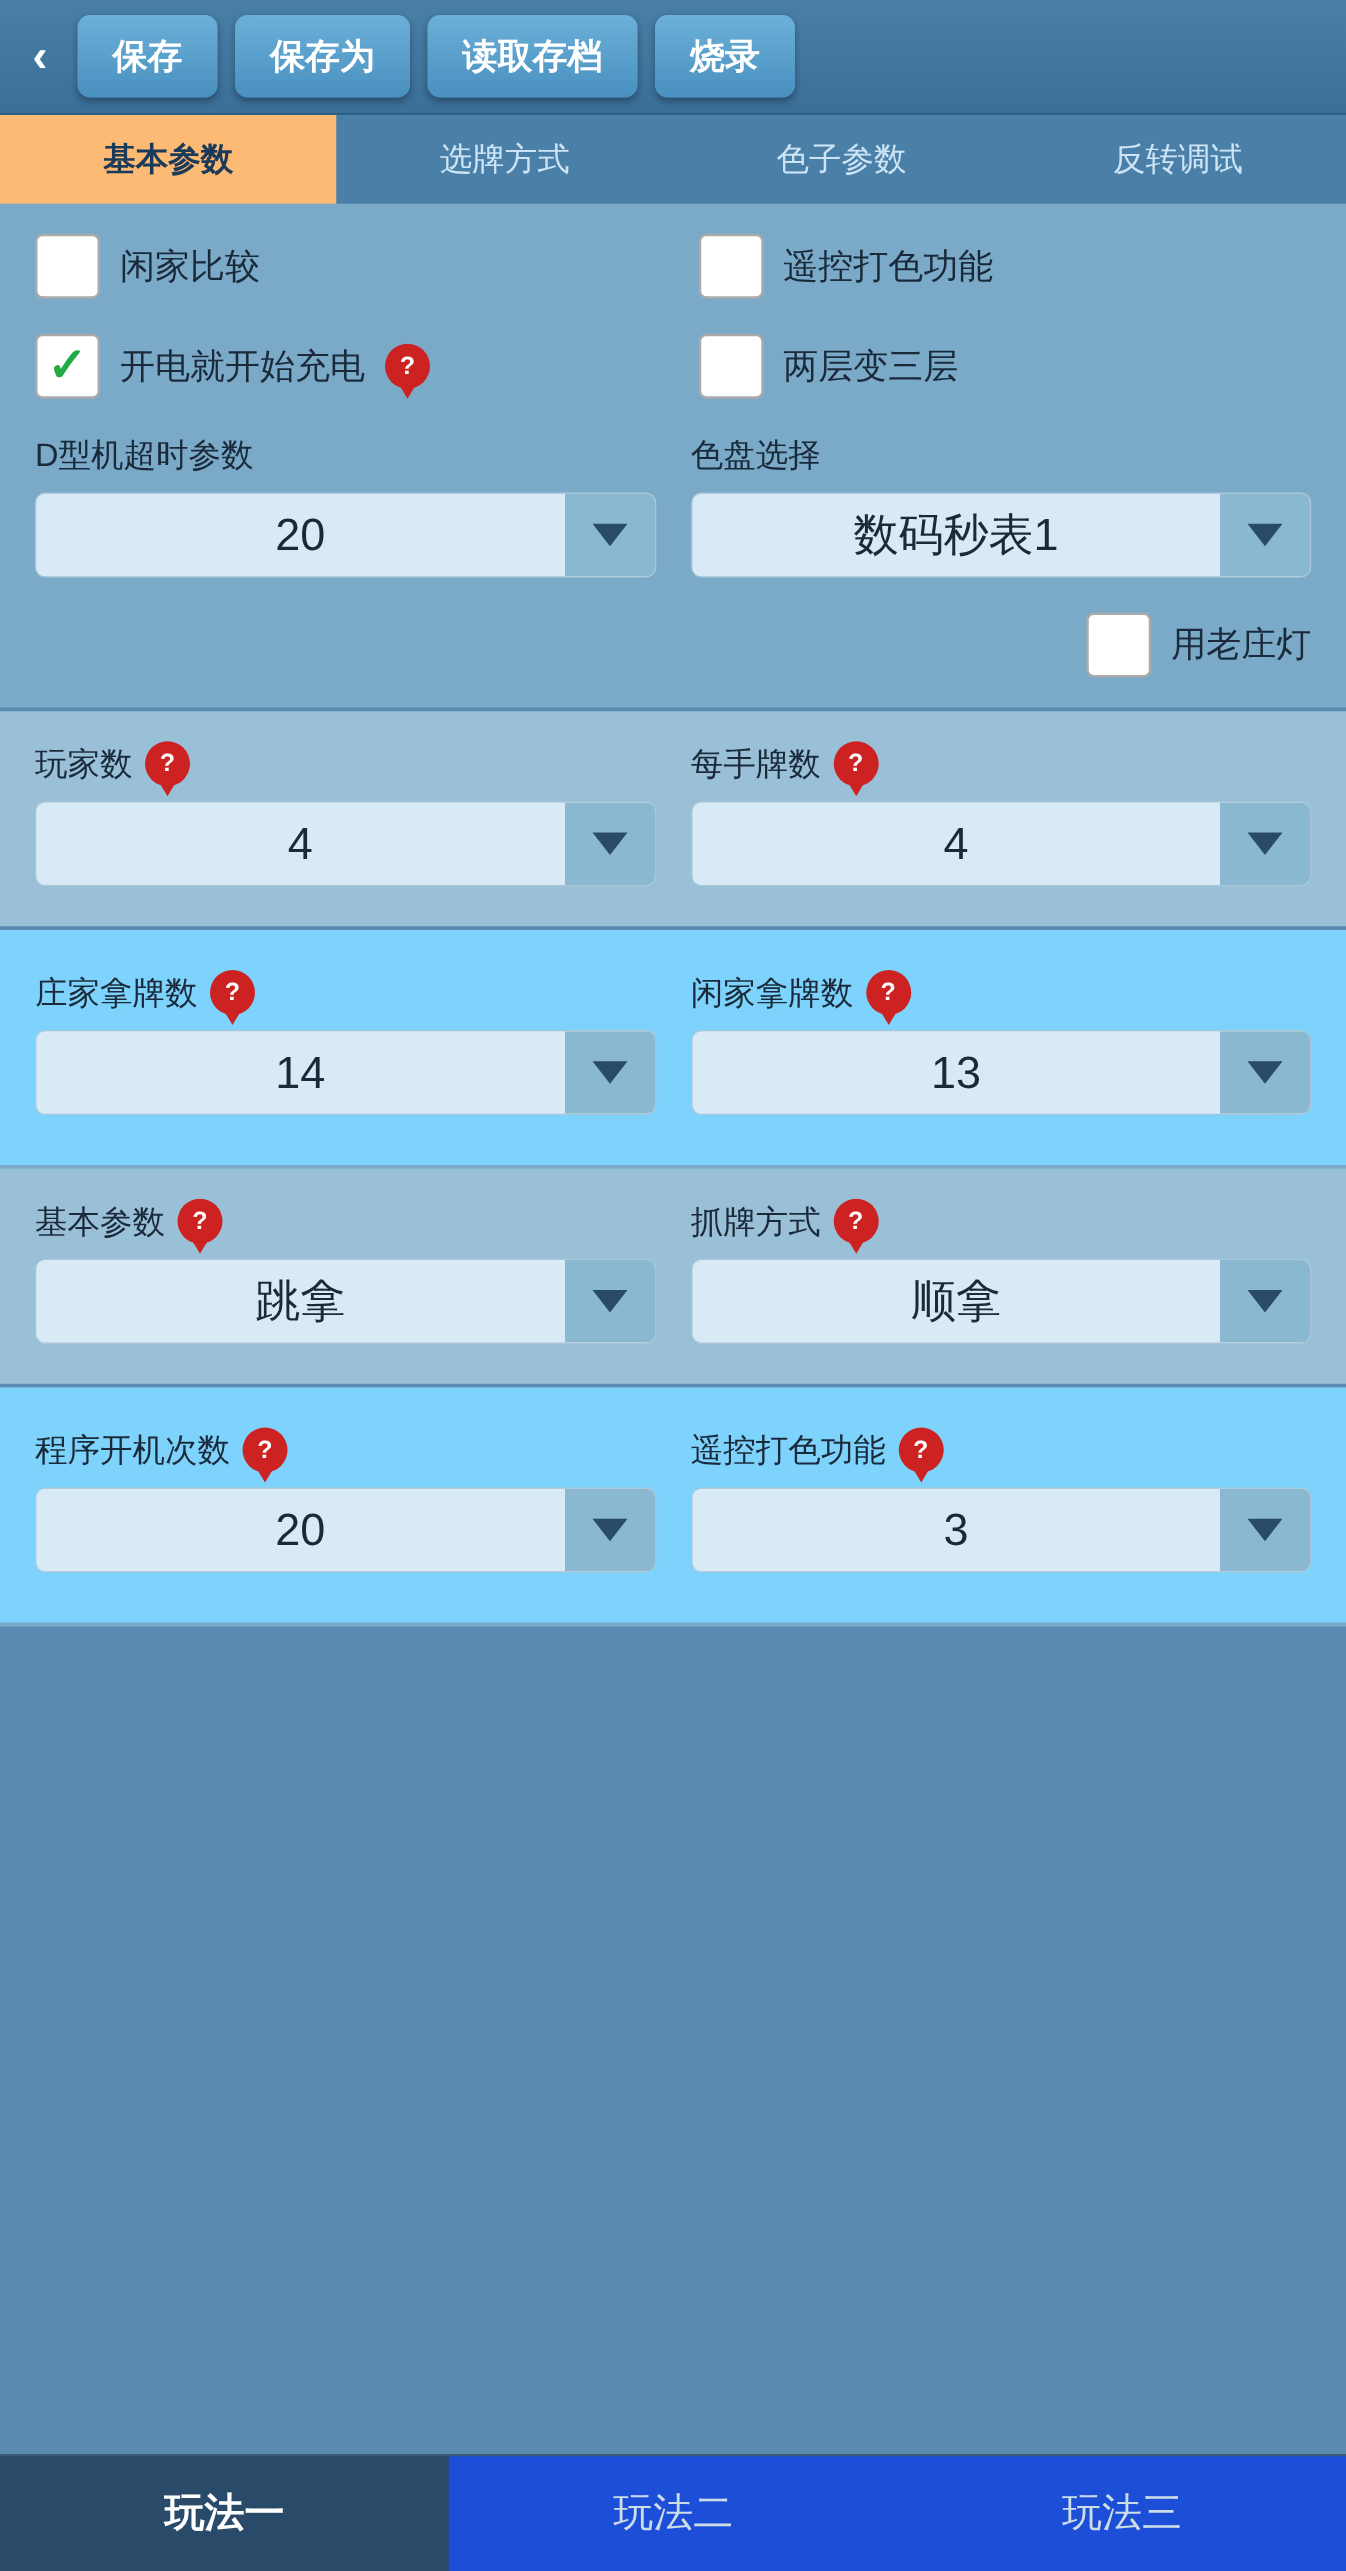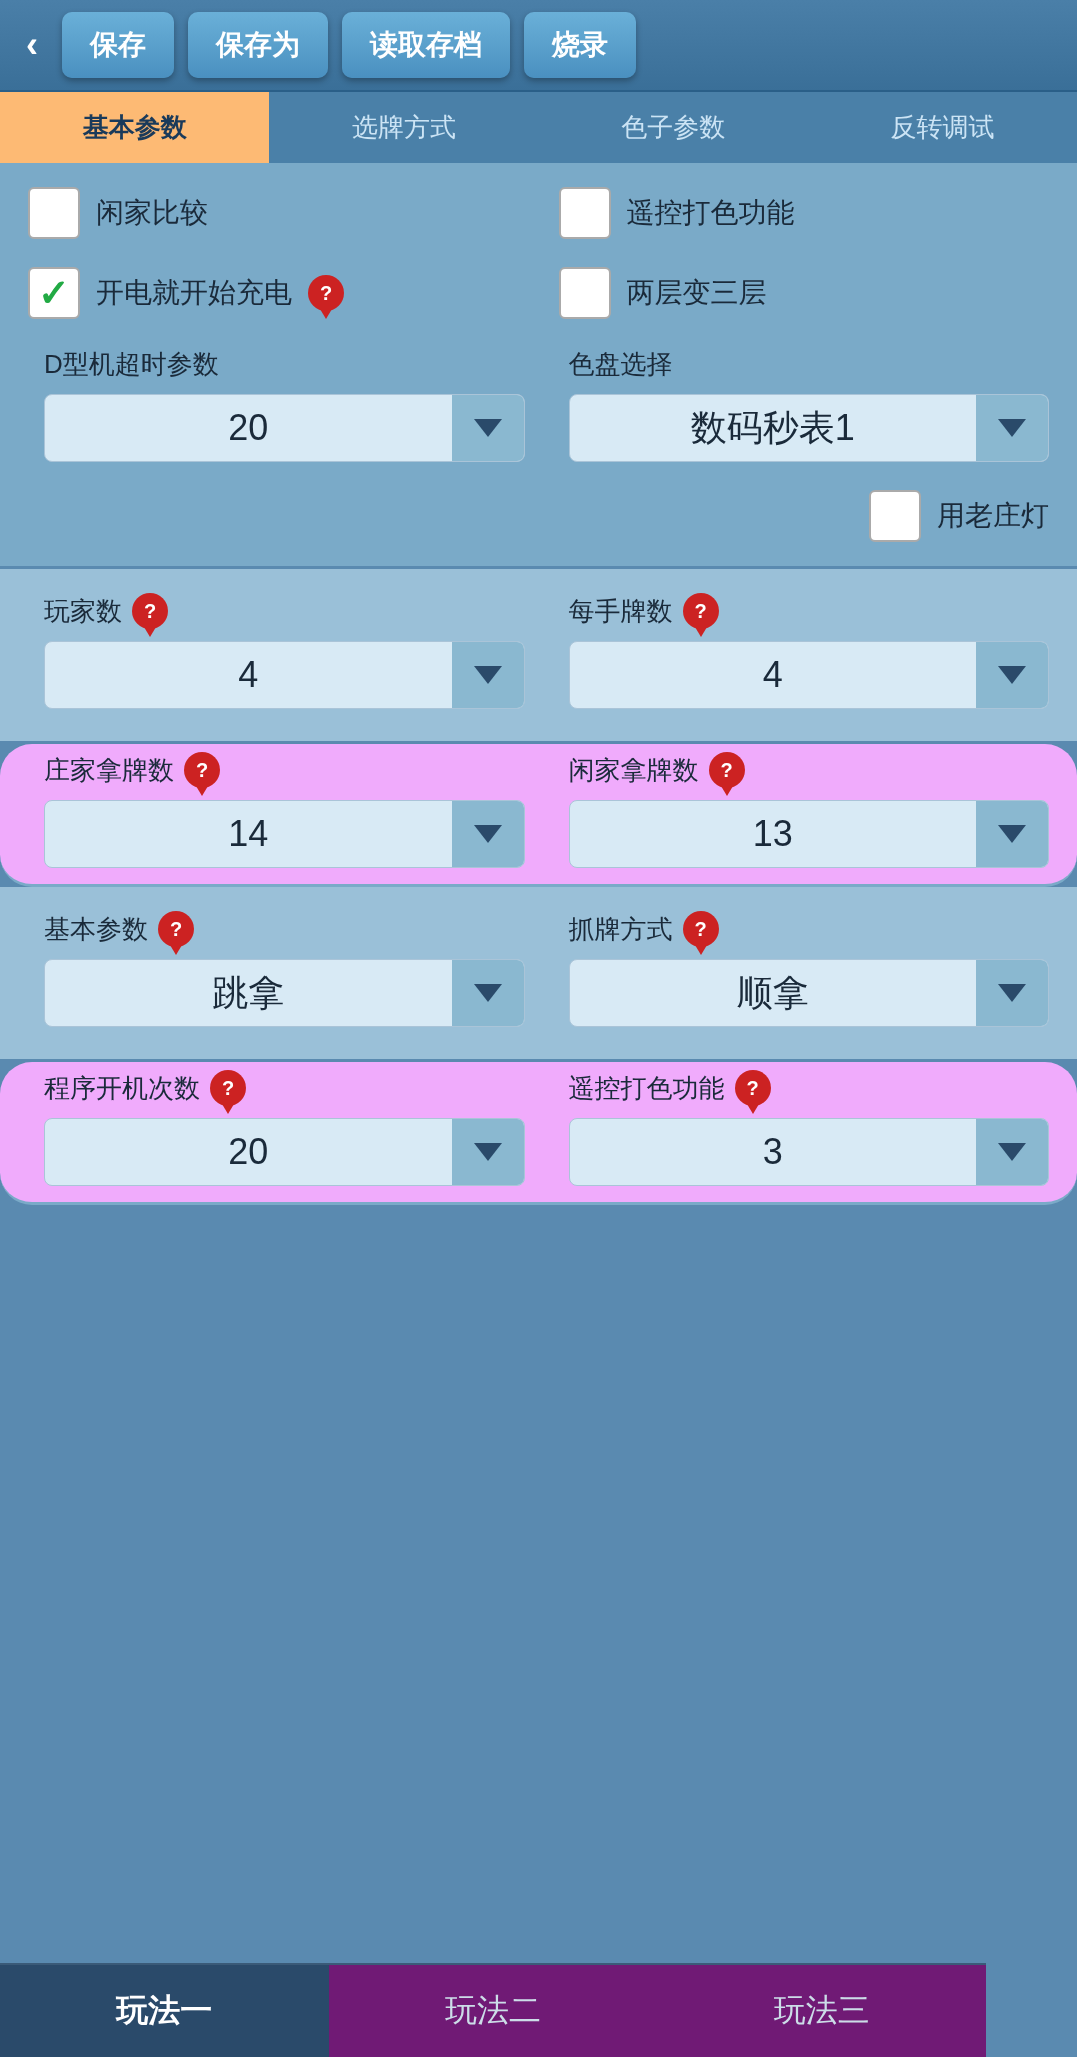--- a/index.html
+++ b/index.html
@@ -133,21 +133,20 @@
       display: flex;
       gap: 40px;
     }
     .col-half {
       flex: 1;
     }
 
     
     .field-group {
       margin-bottom: 8px;
-      margin-left: 16px;
     }
     .field-label {
       font-size: 26px;
       color: #1a2a3a;
       font-weight: 500;
       margin-bottom: 12px;
       display: flex;
       align-items: center;
       gap: 10px;
     }
@@ -186,41 +185,40 @@
       border-top: 18px solid #2a4a6a;
     }
 
     
     .param-section {
       background: #9ac0d8;
       padding: 24px 28px;
       border-bottom: 3px solid #5a8ab0;
     }
     .param-section-alt {
-      background: #f0abfc;
-      padding: 8px 28px;
+      background: #7dd3fc;
+      padding: 32px 28px;
       border-bottom: 3px solid #7aaac8;
-      border-radius: 32px;
     }
 
     .two-col {
       display: flex;
       gap: 28px;
     }
     .col {
       flex: 1;
     }
 
     
     .bottom-tabs {
-      background: #701a75;
+      background: #1d4ed8;
       display: flex;
       position: fixed;
       bottom: 0;
-      width: 986px;
+      width: 1077px;
     }
     .bottom-tab {
       flex: 1;
       text-align: center;
       padding: 24px 8px;
       font-size: 32px;
       color: #ccdde8;
       cursor: pointer;
       border-top: 2px solid #3a5a78;
     }

